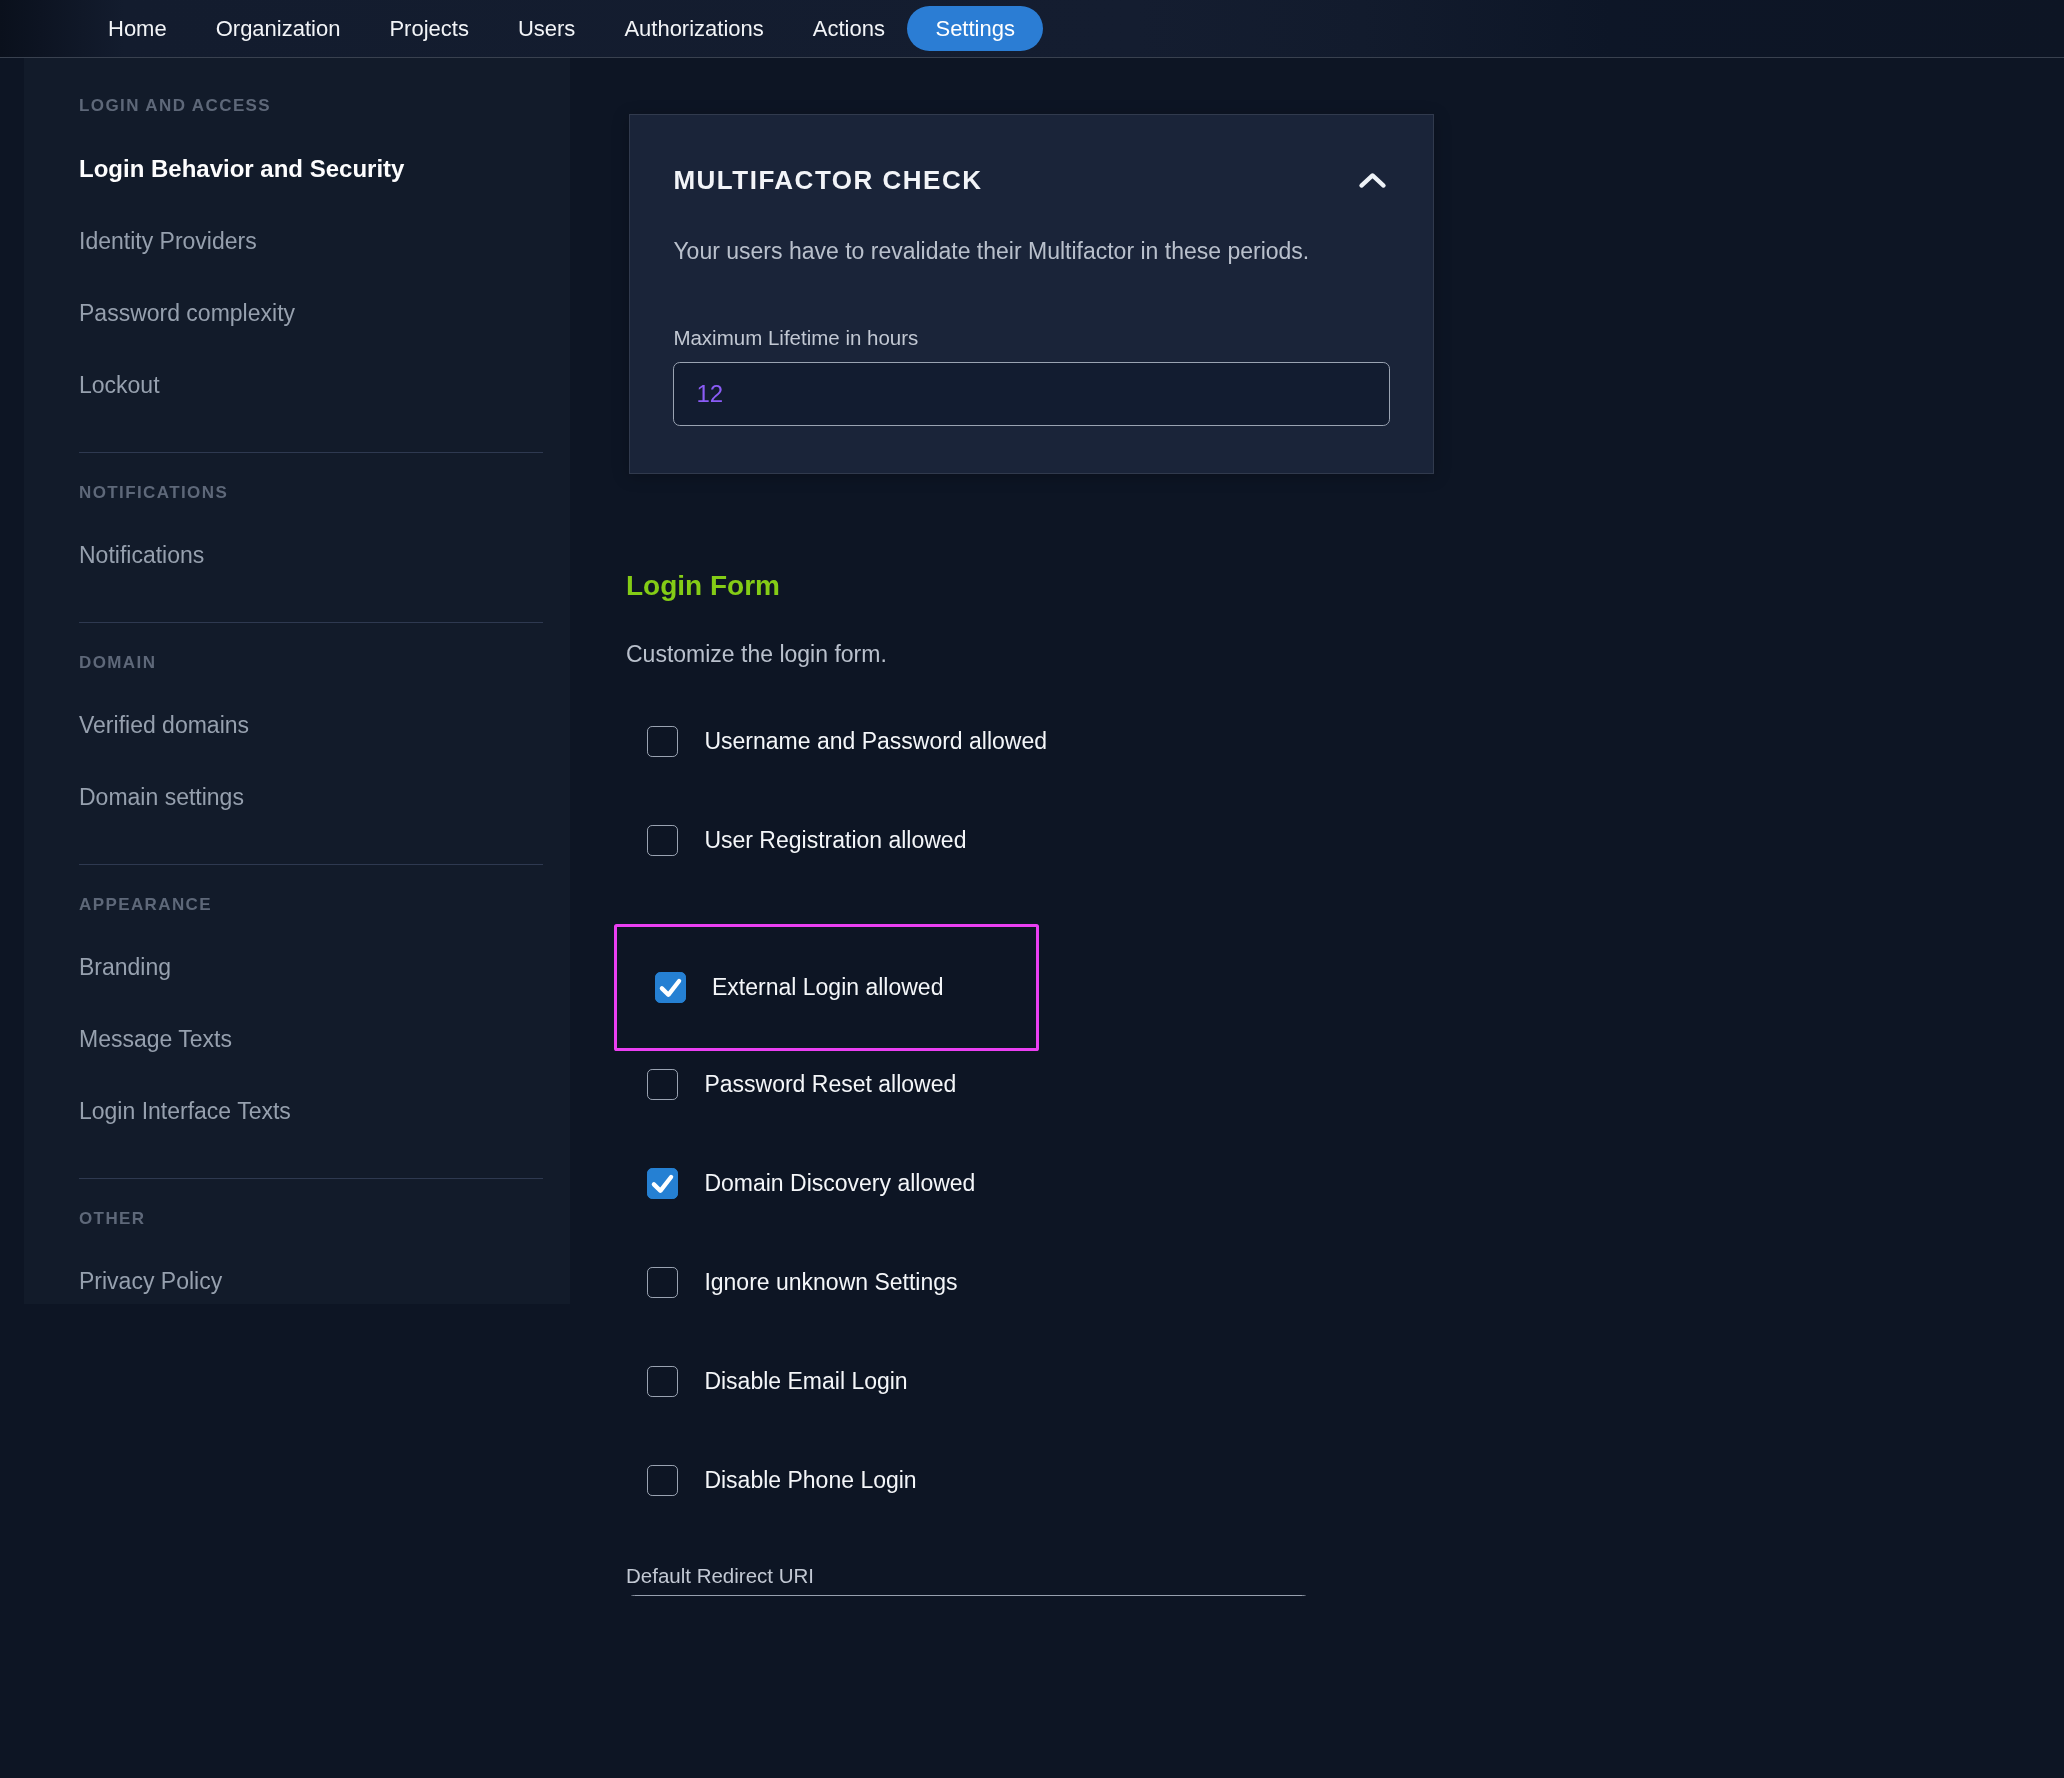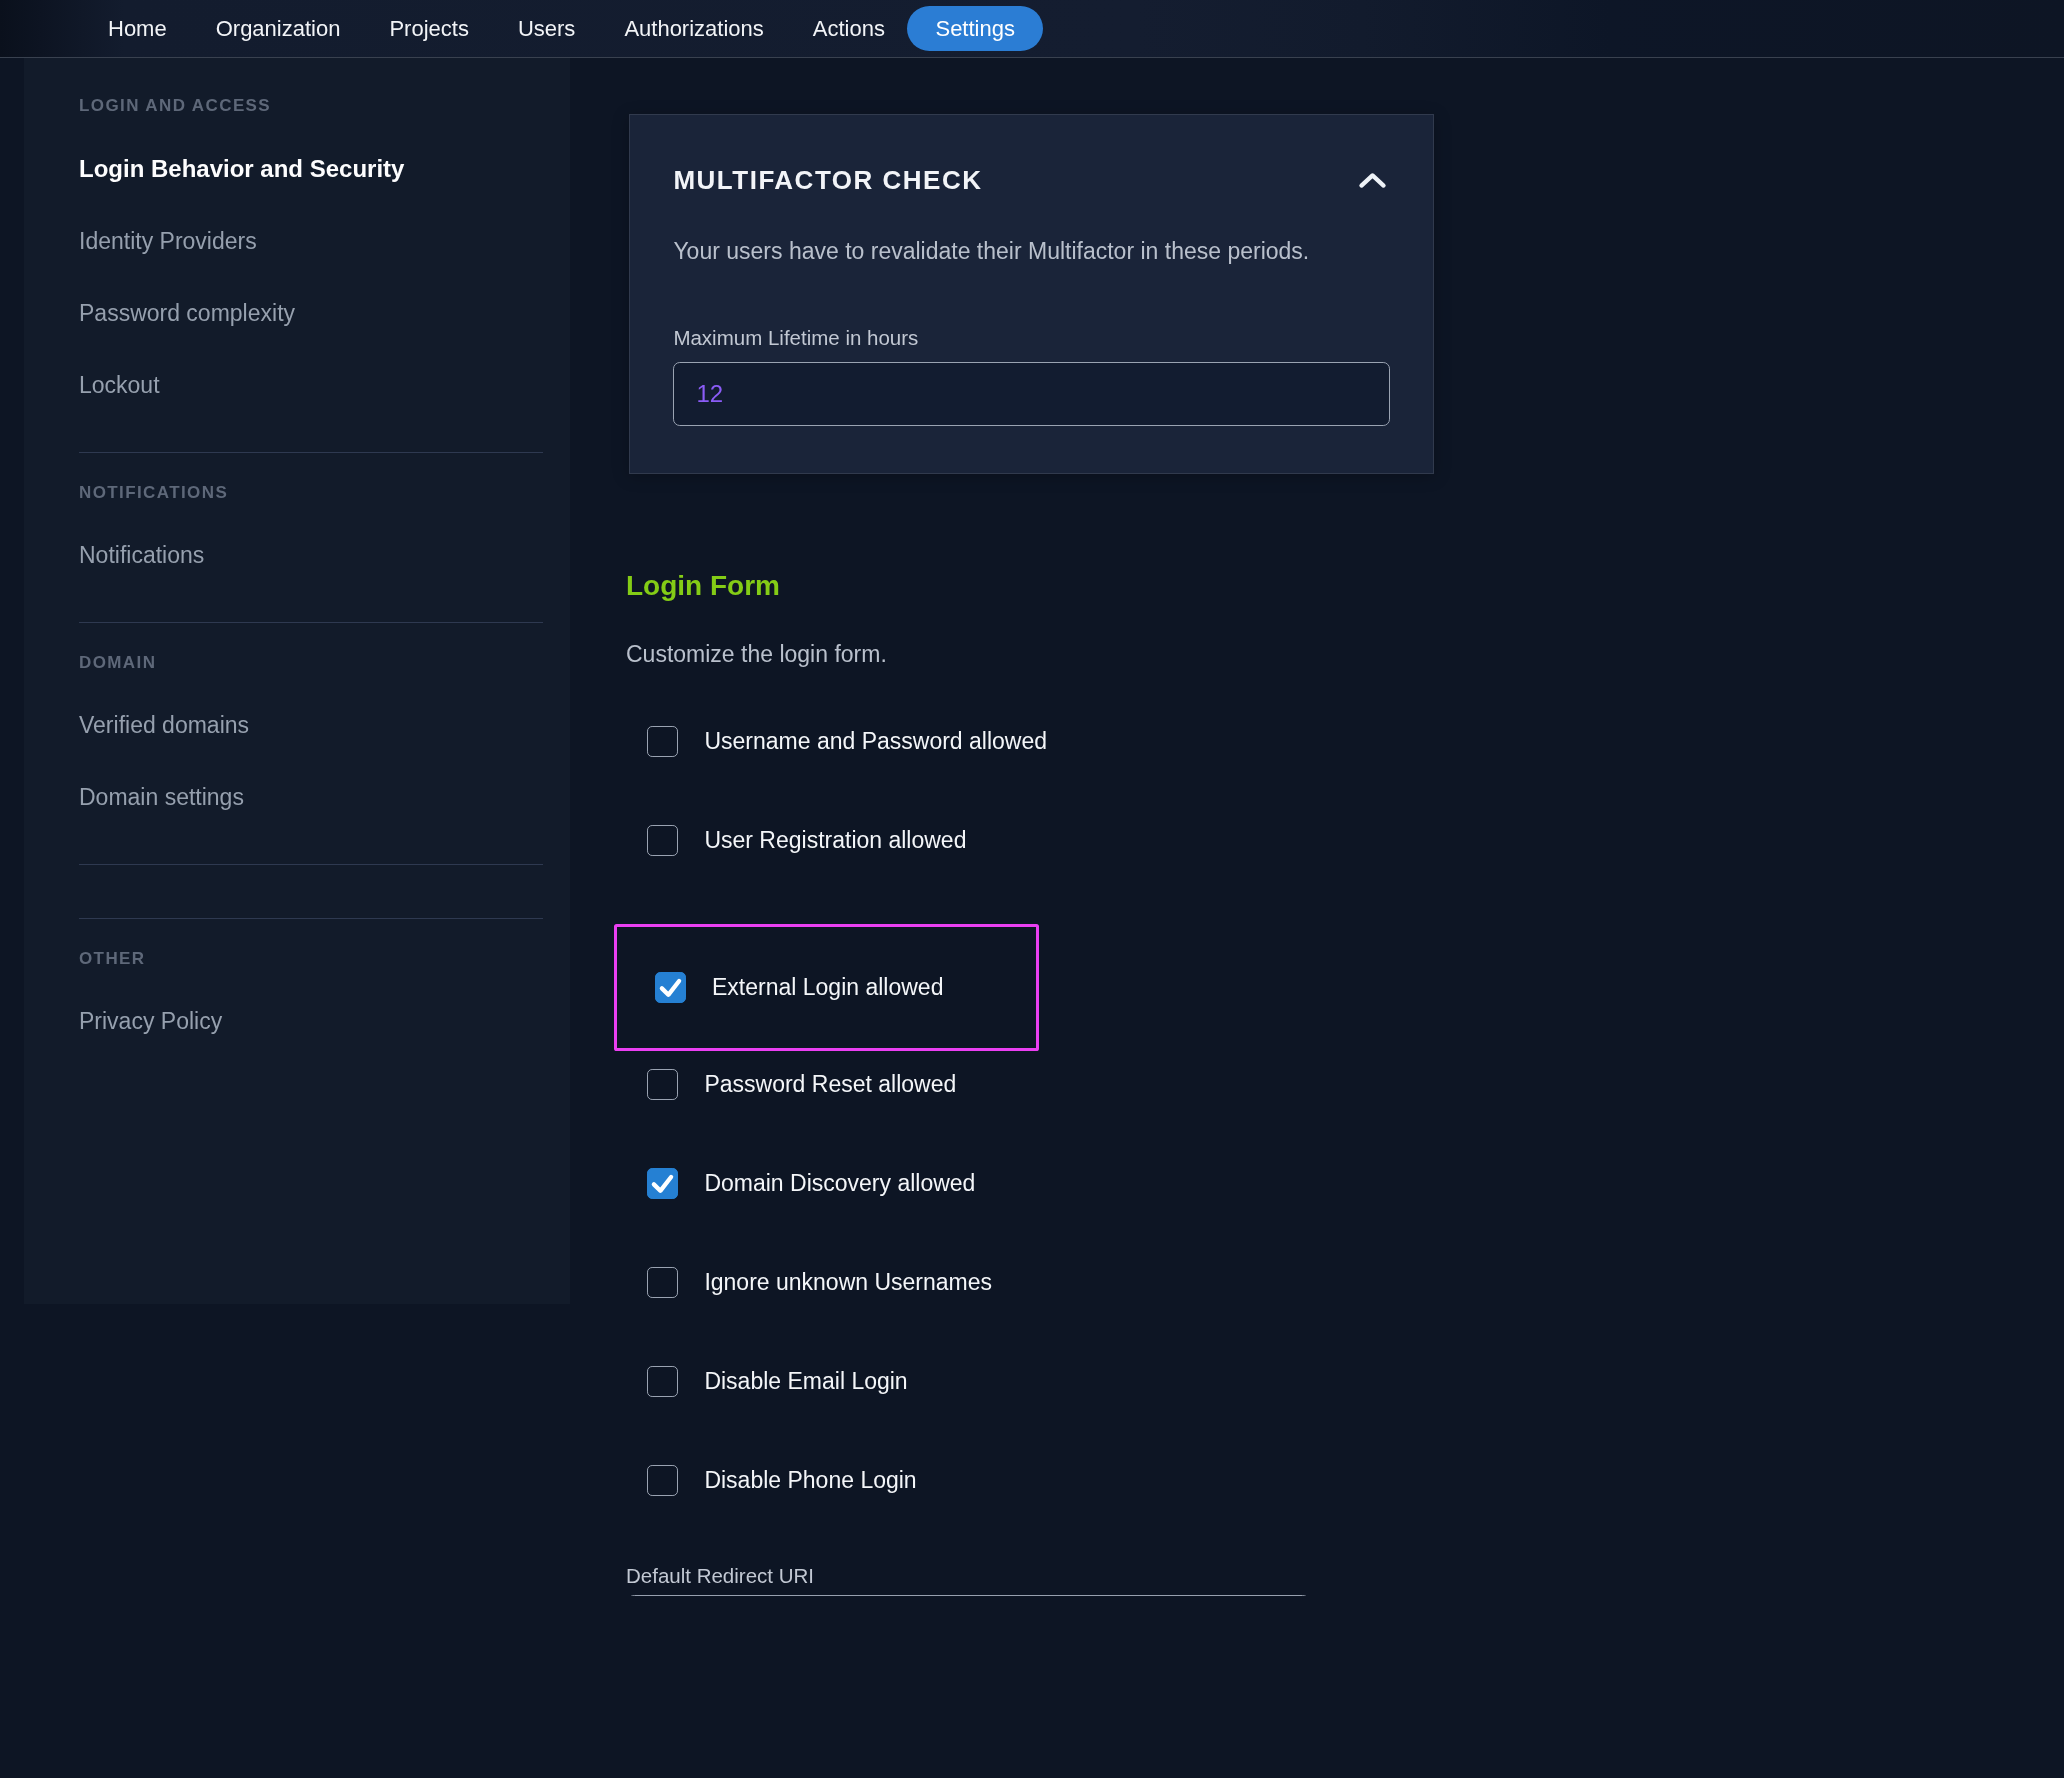--- a/index.html
+++ b/index.html
@@ -138,20 +138,26 @@
       <div class="side-header">NOTIFICATIONS</div>
       <div class="side-item">Notifications</div>
     </div>
     <div class="side-divider"></div>
     <div class="side-section">
       <div class="side-header">DOMAIN</div>
       <div class="side-item">Verified domains</div>
       <div class="side-item">Domain settings</div>
     </div>
     <div class="side-divider"></div>
+    <div class="side-section">
+      <div class="side-header">APPEARANCE</div>
+      <div class="side-item">Branding</div>
+      <div class="side-item">Message Texts</div>
+      <div class="side-item">Login Interface Texts</div>
+    </div>
     <div class="side-divider"></div>
     <div class="side-section">
       <div class="side-header">OTHER</div>
       <div class="side-item">Privacy Policy</div>
     </div>
   </aside>
 
   <main class="main">
     <div class="content">
 
@@ -220,21 +226,21 @@
                 </svg>
               </span>
           </span>
           <span class="cb-label">Domain Discovery allowed</span>
         </label>
 
         <label class="cb-row">
           <span class="cb">
             <span></span>
           </span>
-          <span class="cb-label">Ignore unknown Usernames</span>
+          <span class="cb-label">Ignore unknown Settings</span>
         </label>
 
         <label class="cb-row">
           <span class="cb">
             <span></span>
           </span>
           <span class="cb-label">Disable Email Login</span>
         </label>
 
         <label class="cb-row">

